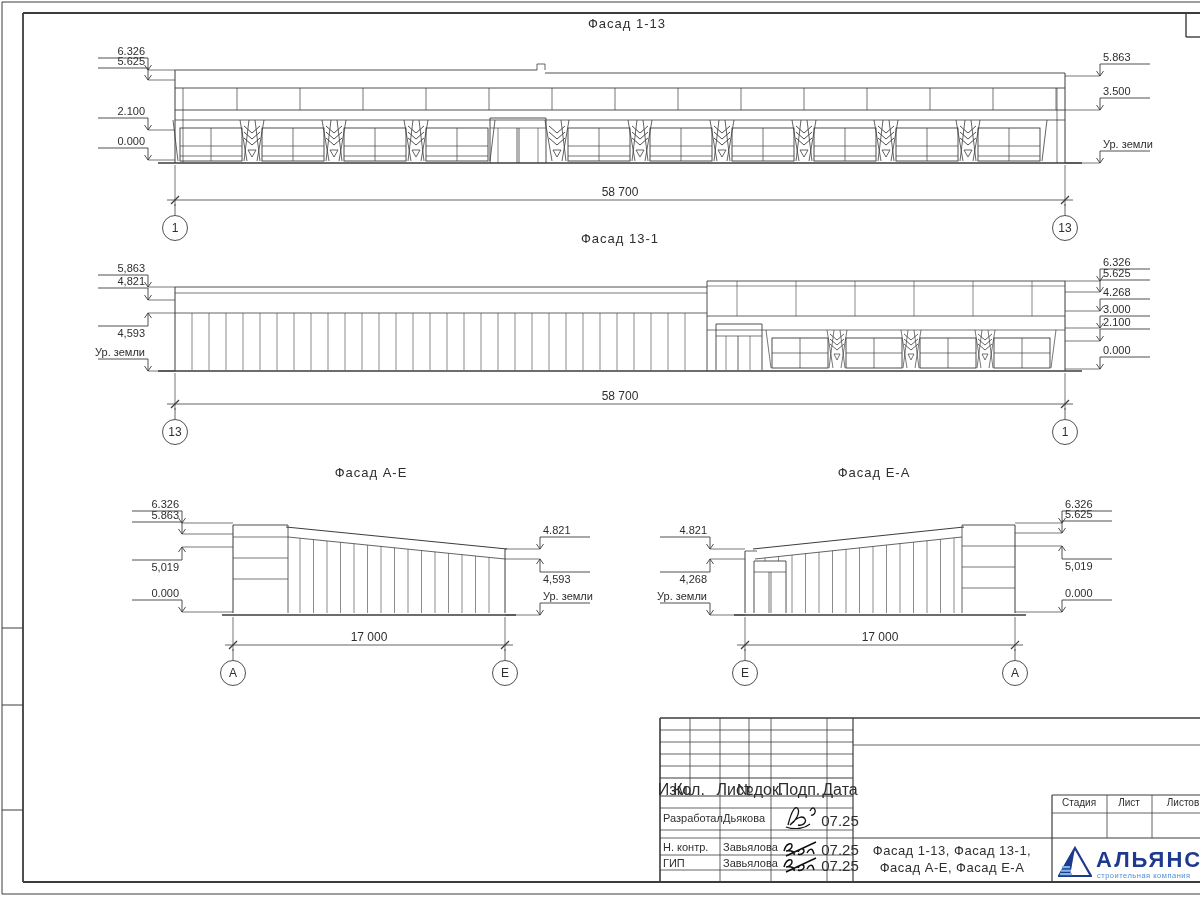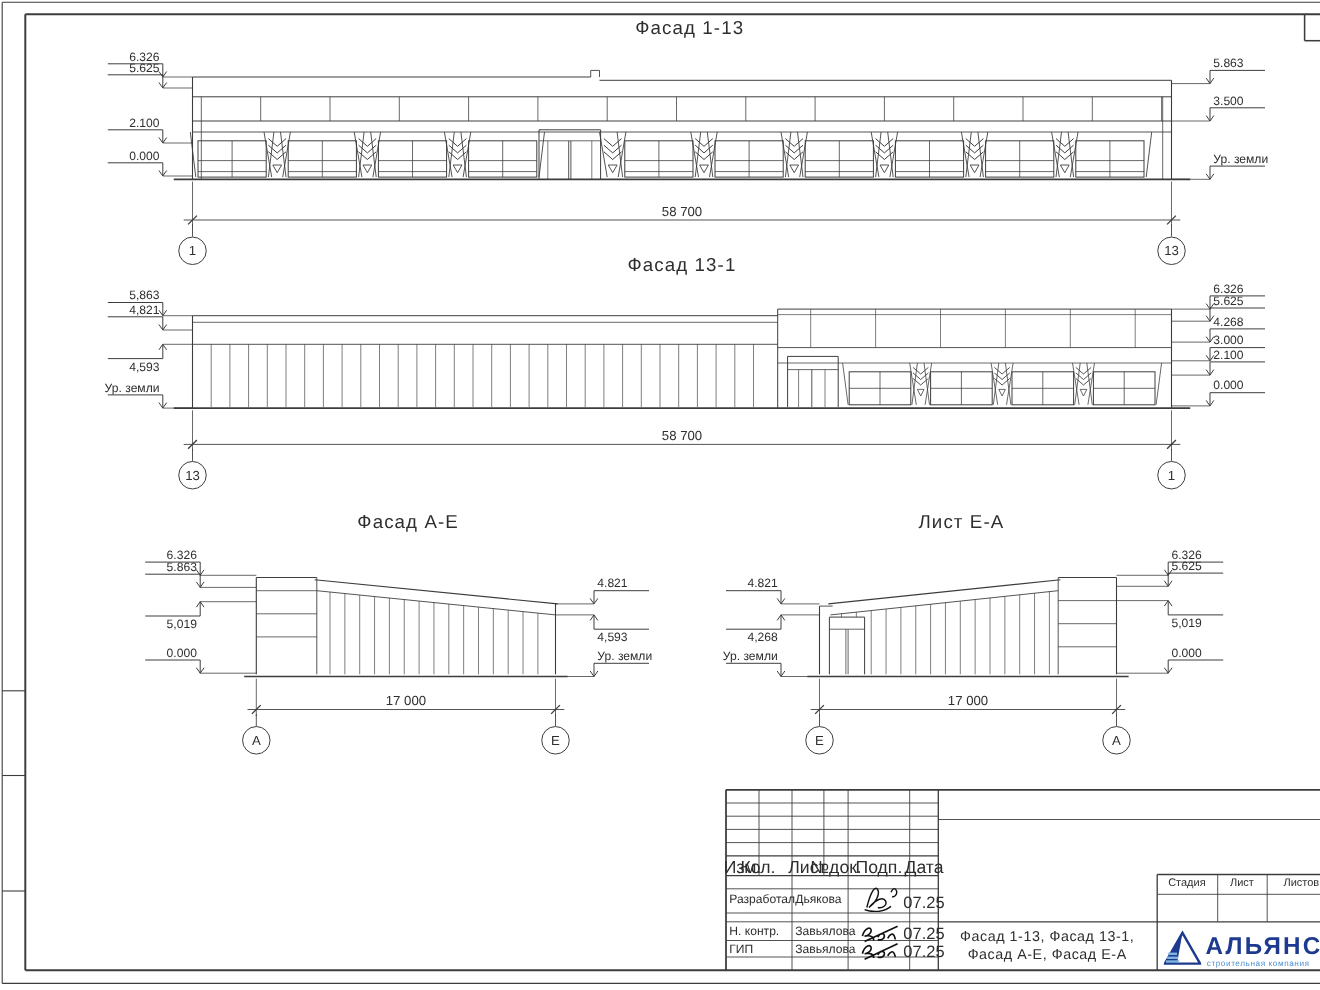--- a/index.html
+++ b/index.html
@@ -1,20 +1,20 @@
 <!DOCTYPE html>
 <html><head>
 <meta charset="utf-8">
 <style>
   html,body{margin:0;padding:0;background:#e8e8e8;}
   .sheet{position:relative;width:1200px;height:900px;background:#ffffff;overflow:hidden;
          font-family:"Liberation Sans",sans-serif;}
   svg{position:absolute;left:0;top:0;}
   .t{position:absolute;white-space:nowrap;color:#2e2e2e;font-family:"Liberation Sans",sans-serif;}
-  .fac-title{font-size:17px;letter-spacing:1px;transform:translateX(-50%);}
+  .fac-title{font-size:13px;letter-spacing:1px;transform:translateX(-50%);}
   .tb-h{font-size:16px;transform:translateX(-50%);}
   .tb-cell{font-size:11px;}
   .tb-date{font-size:15px;transform:translateX(-50%);}
   .stage{font-size:10px;transform:translateX(-50%);}
   .doc-title{font-size:13px;letter-spacing:.5px;transform:translateX(-50%);}
   .brand{font-size:22px;font-weight:bold;letter-spacing:2px;}
   .tagline{font-size:7.5px;letter-spacing:.5px;}
   .sig{position:absolute;}
 </style>
 </head>
@@ -589,21 +589,21 @@
       <circle cx="745" cy="673" r="12.5" fill="none" stroke="#3c3c3c" stroke-width="0.9"></circle>
       <text x="745" y="677" font-size="12" font-family="&quot;Liberation Sans&quot;,sans-serif" fill="#2e2e2e" text-anchor="middle">Е</text>
       <line x1="1015" y1="649" x2="1015" y2="660" stroke="#3c3c3c" stroke-width="0.8"></line>
       <circle cx="1015" cy="673" r="12.5" fill="none" stroke="#3c3c3c" stroke-width="0.9"></circle>
       <text x="1015" y="677" font-size="12" font-family="&quot;Liberation Sans&quot;,sans-serif" fill="#2e2e2e" text-anchor="middle">А</text>
     </svg>
 
   <div class="t fac-title" style="left:627px;top:16px">Фасад 1-13</div>
   <div class="t fac-title" style="left:620px;top:231px">Фасад 13-1</div>
   <div class="t fac-title" style="left:371px;top:465px">Фасад А-Е</div>
-  <div class="t fac-title" style="left:874px;top:465px">Лист Е-А</div>
+  <div class="t fac-title" style="left:874px;top:465px">Фасад Е-А</div>
 
   <span class="t tb-h" style="left:675px;top:781px">Изм.</span>
   <span class="t tb-h" style="left:689px;top:781px">Кол.</span>
   <span class="t tb-h" style="left:734px;top:781px">Лист</span>
   <span class="t tb-h" style="left:760px;top:781px">№док.</span>
   <span class="t tb-h" style="left:799px;top:781px">Подп.</span>
   <span class="t tb-h" style="left:840px;top:781px">Дата</span>
 
   <span class="t tb-cell" style="left:663px;top:812px">Разработал</span>
   <span class="t tb-cell" style="left:723px;top:812px">Дьякова</span>

